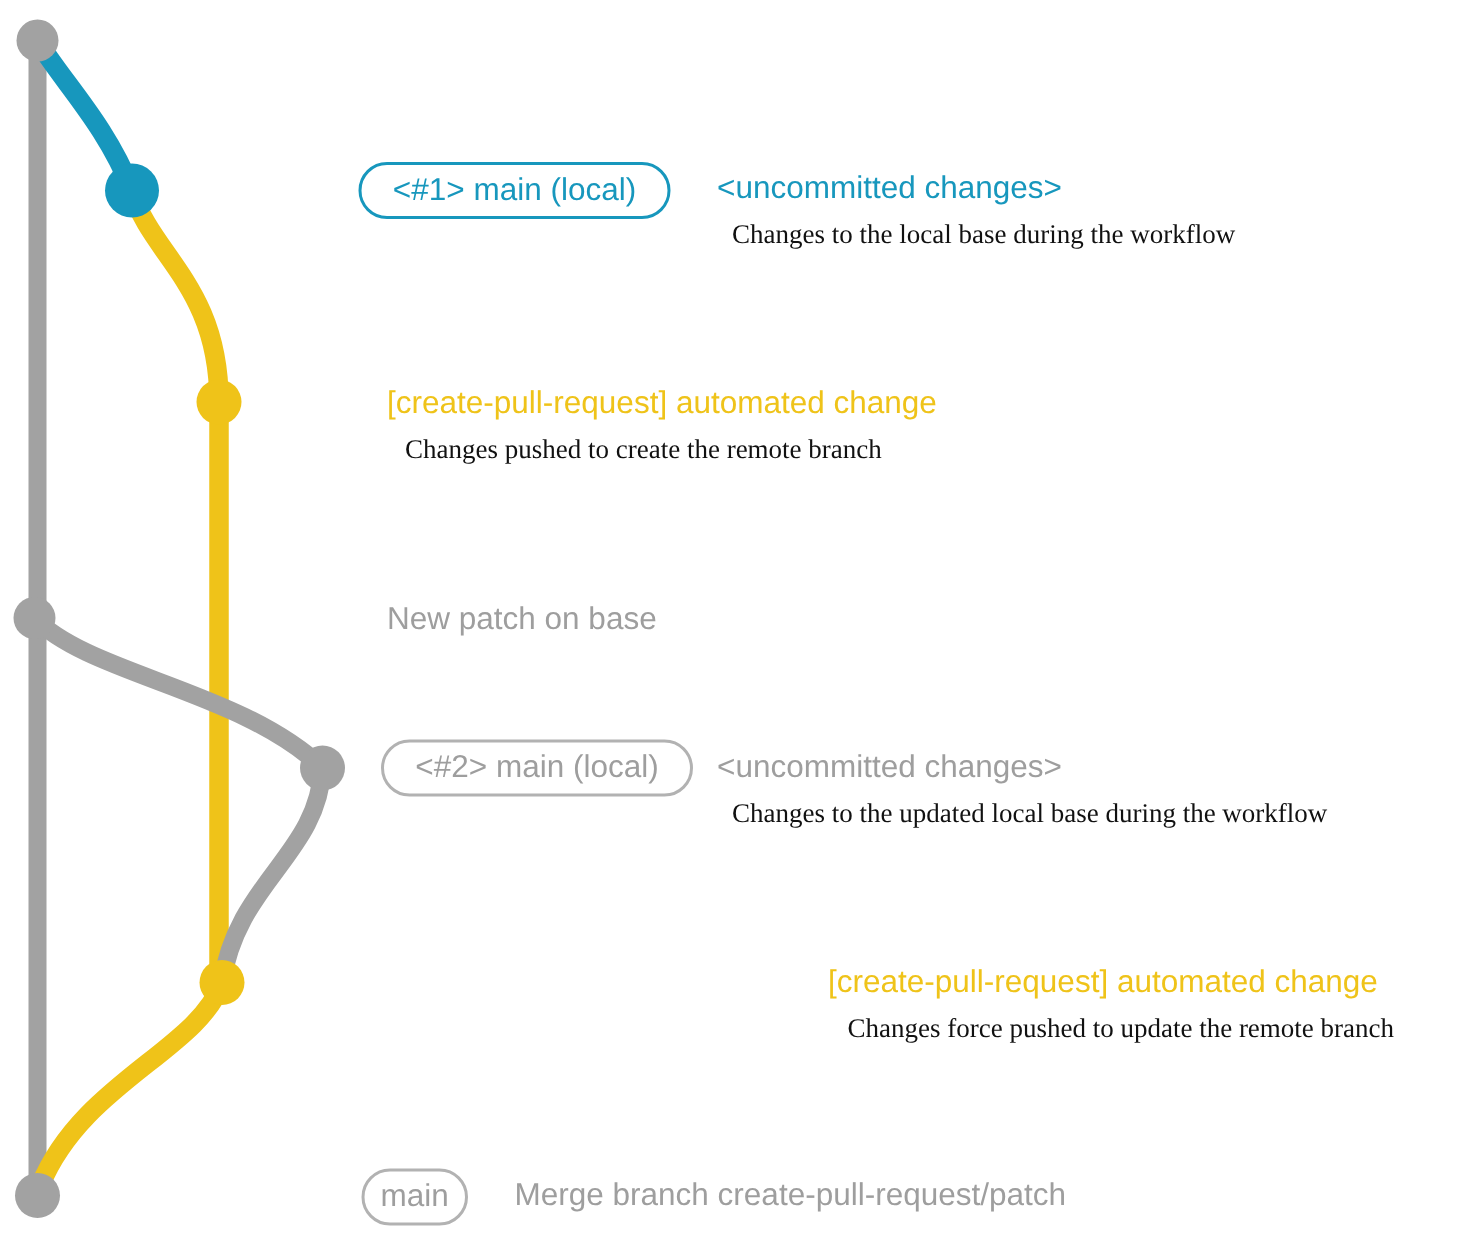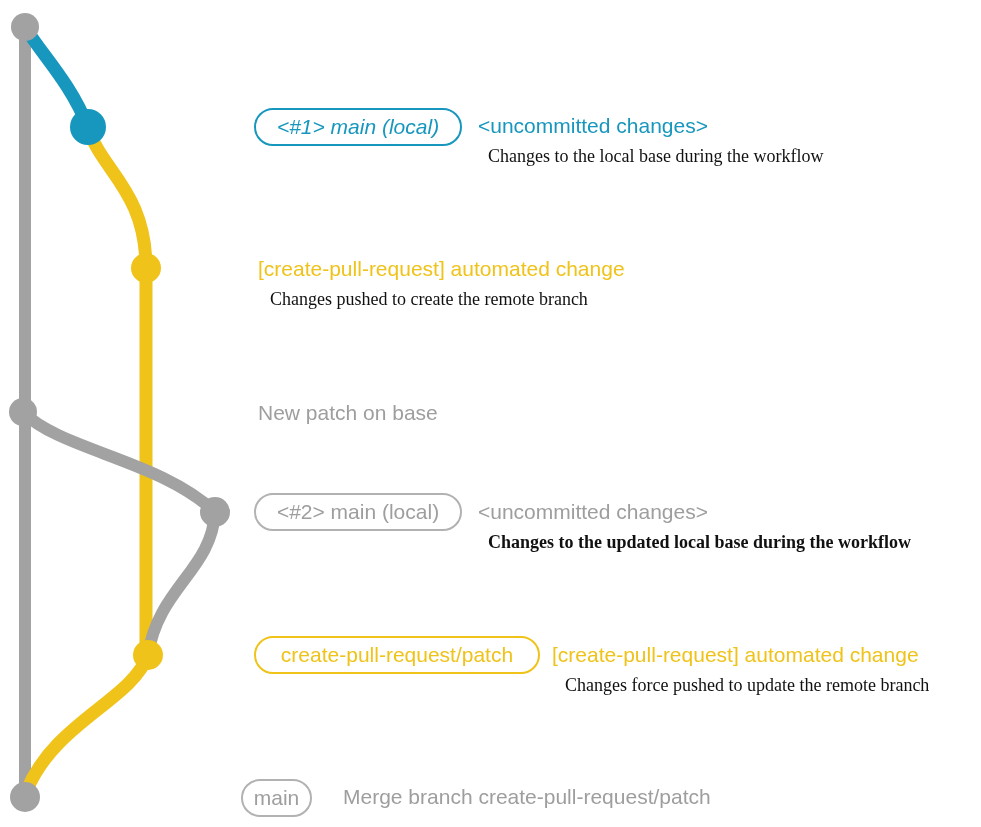--- a/index.html
+++ b/index.html
@@ -44,29 +44,29 @@
     font-size: 21px;
     white-space: nowrap;
     box-sizing: content-box;
   }
   .badge.blue   { border-color: #1797bd; color: #1797bd; }
   .badge.gray   { border-color: #b2b2b2; color: #9e9e9e; }
   .badge.yellow { border-color: #efc319; color: #efc319; }
 
   
   .pos-last-commit   { left: 258px; top: 14px; }
-  .pos-pr1-badge     { left: 254px; top: 108px; width: 204px; font-style: italic; }
+  .pos-pr1-badge     { left: 239px; top: 108px; width: 204px; }
   .pos-pr1-title     { left: 478px; top: 113px; }
   .pos-pr1-desc      { left: 488px; top: 146px; }
   .pos-auto1-title   { left: 258px; top: 256px; }
   .pos-auto1-desc    { left: 270px; top: 289px; }
   .pos-new-commit    { left: 258px; top: 400px; }
   .pos-pr2-badge     { left: 254px; top: 493px; width: 204px; }
   .pos-pr2-title     { left: 478px; top: 499px; }
-  .pos-pr2-desc      { left: 488px; top: 532px; font-weight: bold; }
+  .pos-pr2-desc      { left: 488px; top: 532px; }
   .pos-auto2-badge   { left: 254px; top: 636px; width: 282px; }
   .pos-auto2-title   { left: 552px; top: 642px; }
   .pos-auto2-desc    { left: 565px; top: 675px; }
   .pos-merge-badge   { left: 241px; top: 779px; width: 67px; }
   .pos-merge-label   { left: 343px; top: 784px; }
 </style>
 </head>
 <body>
 
 <div class="canvas">
@@ -101,23 +101,20 @@
   <div class="desc pos-auto1-desc">Changes pushed to create the remote branch</div>
 
   <div class="label gray pos-new-commit">New patch on base</div>
 
   <div class="badge gray pos-pr2-badge">
     <span>&lt;#2&gt; main (local)</span>
   </div>
   <div class="label gray pos-pr2-title">&lt;uncommitted changes&gt;</div>
   <div class="desc pos-pr2-desc">Changes to the updated local base during the workflow</div>
 
-  <div class="badge yellow pos-auto2-badge">
-    <span>create-pull-request/patch</span>
-  </div>
   <div class="label yellow pos-auto2-title">[create-pull-request] automated change</div>
   <div class="desc pos-auto2-desc">Changes force pushed to update the remote branch</div>
 
   <div class="badge gray pos-merge-badge">
     <span>main</span>
   </div>
   <div class="label gray pos-merge-label">Merge branch create-pull-request/patch</div>
 
 </div>
 

